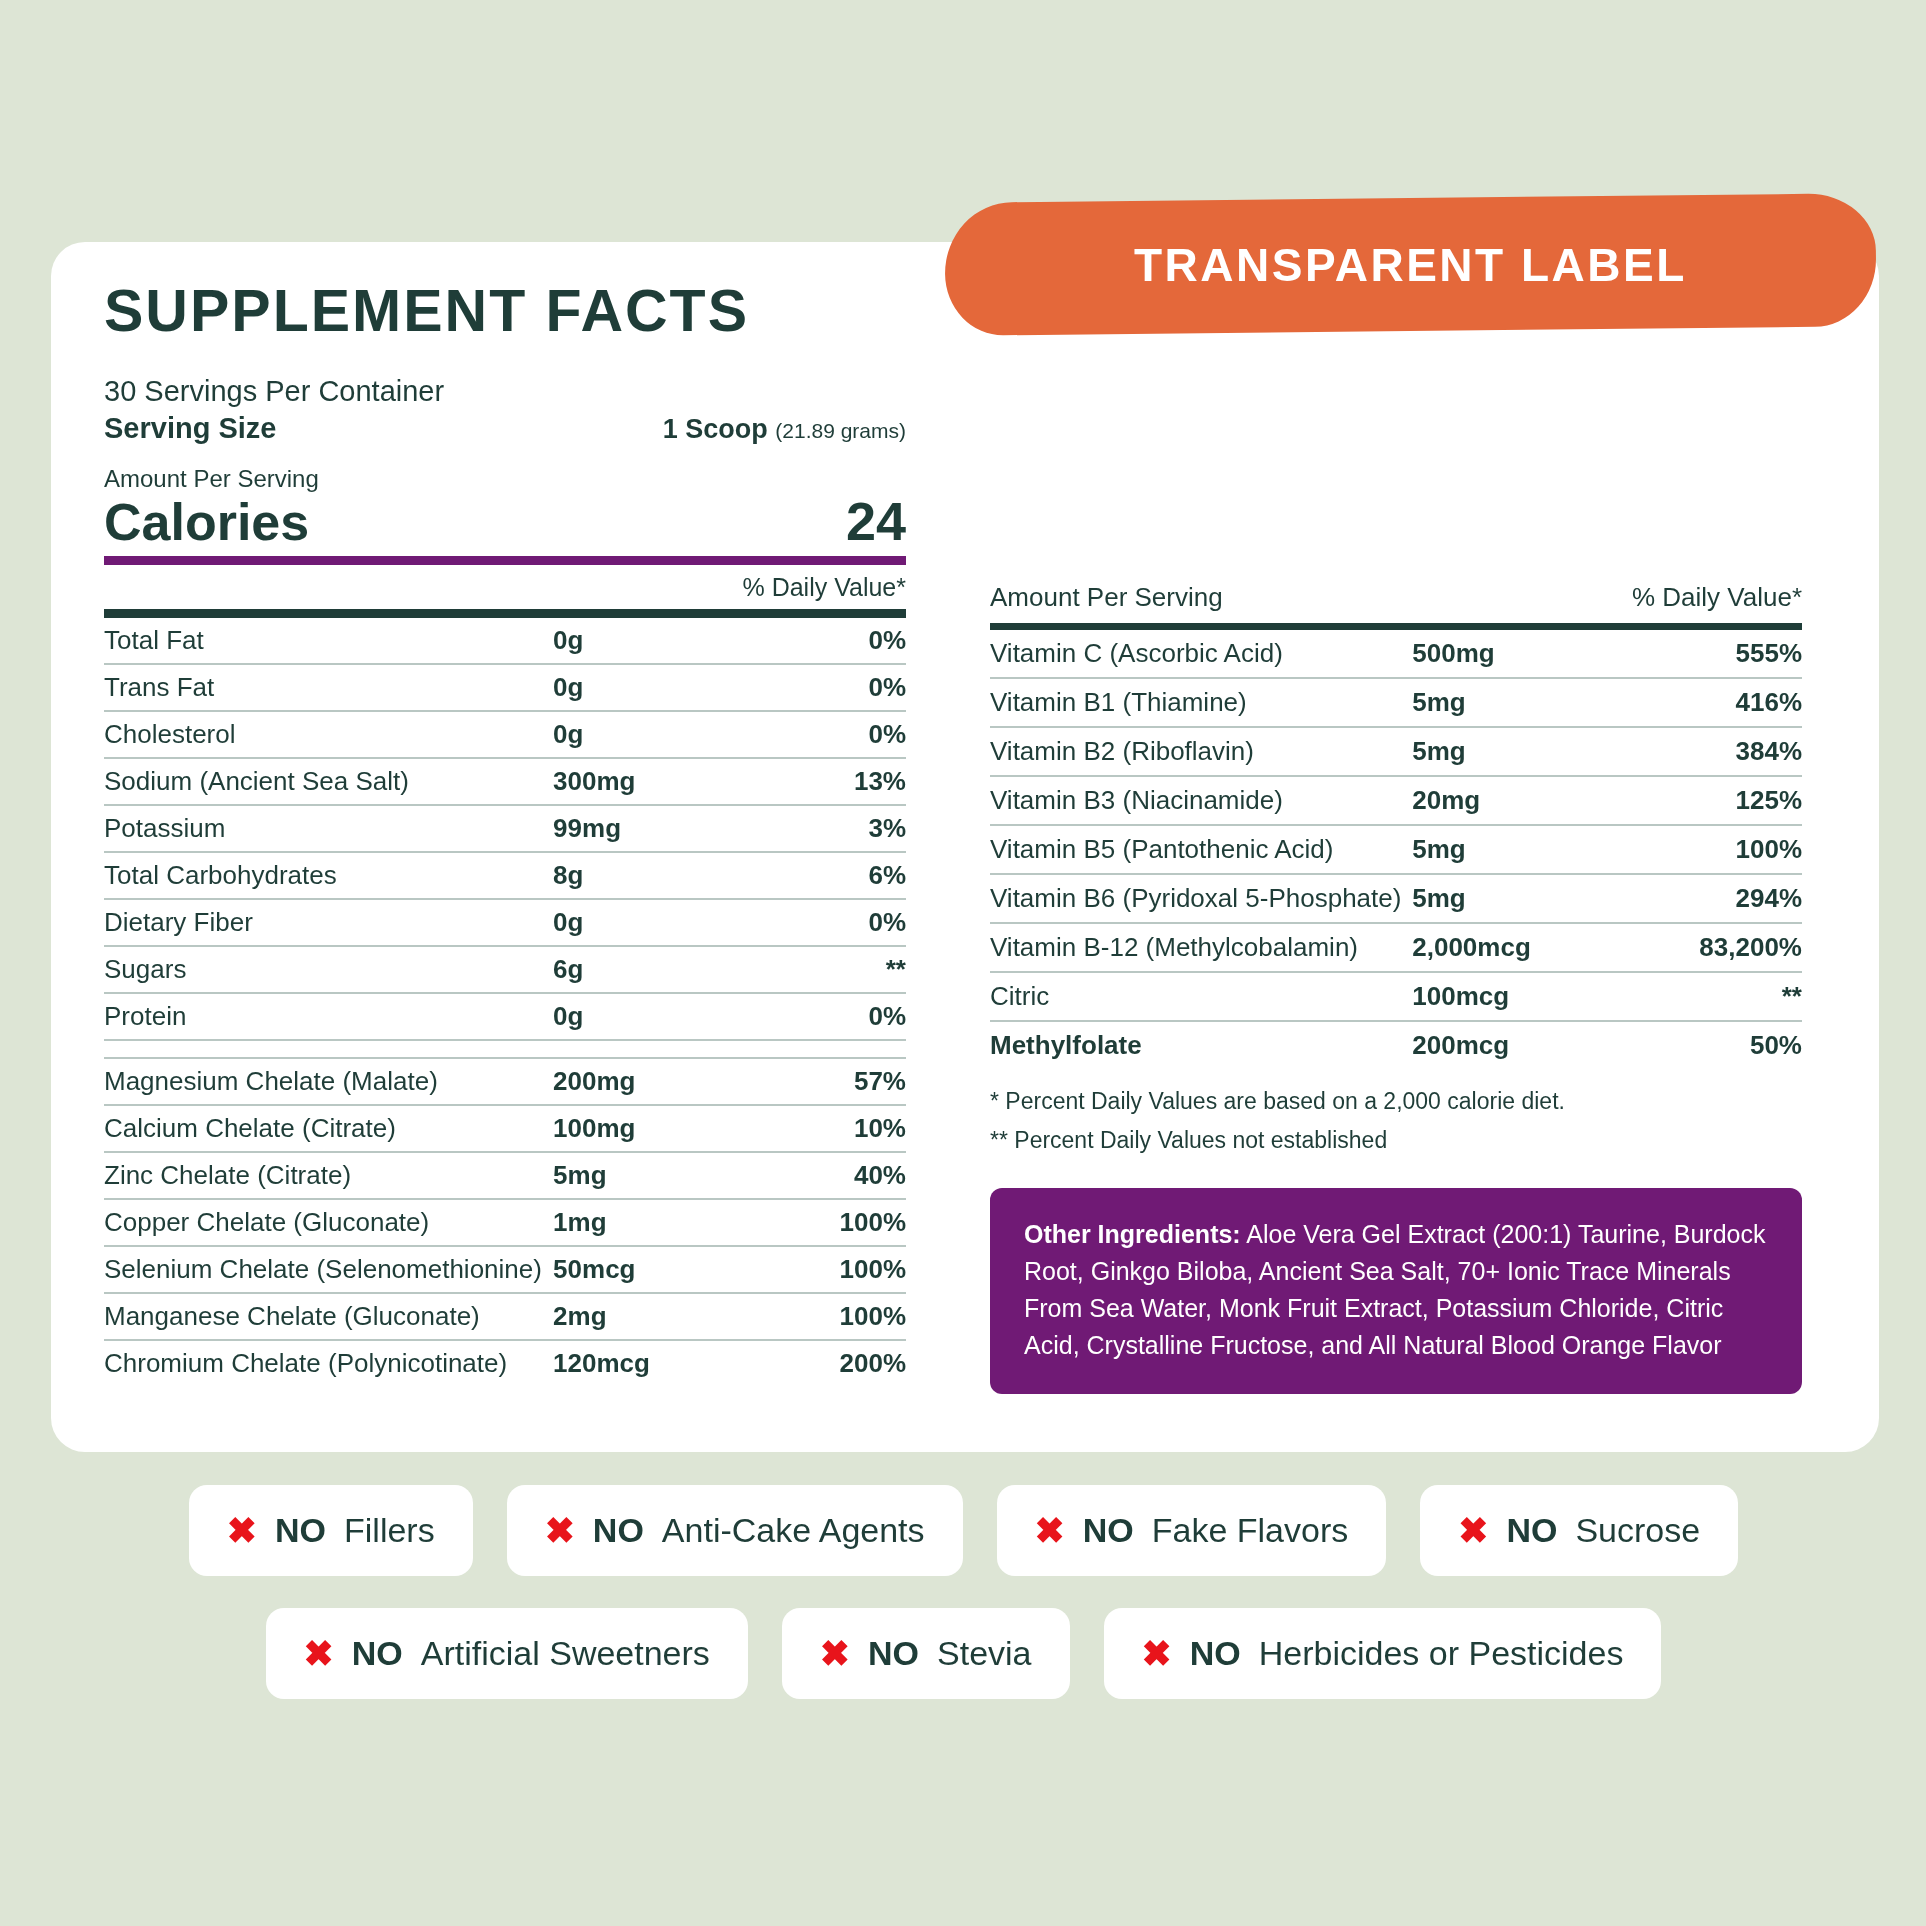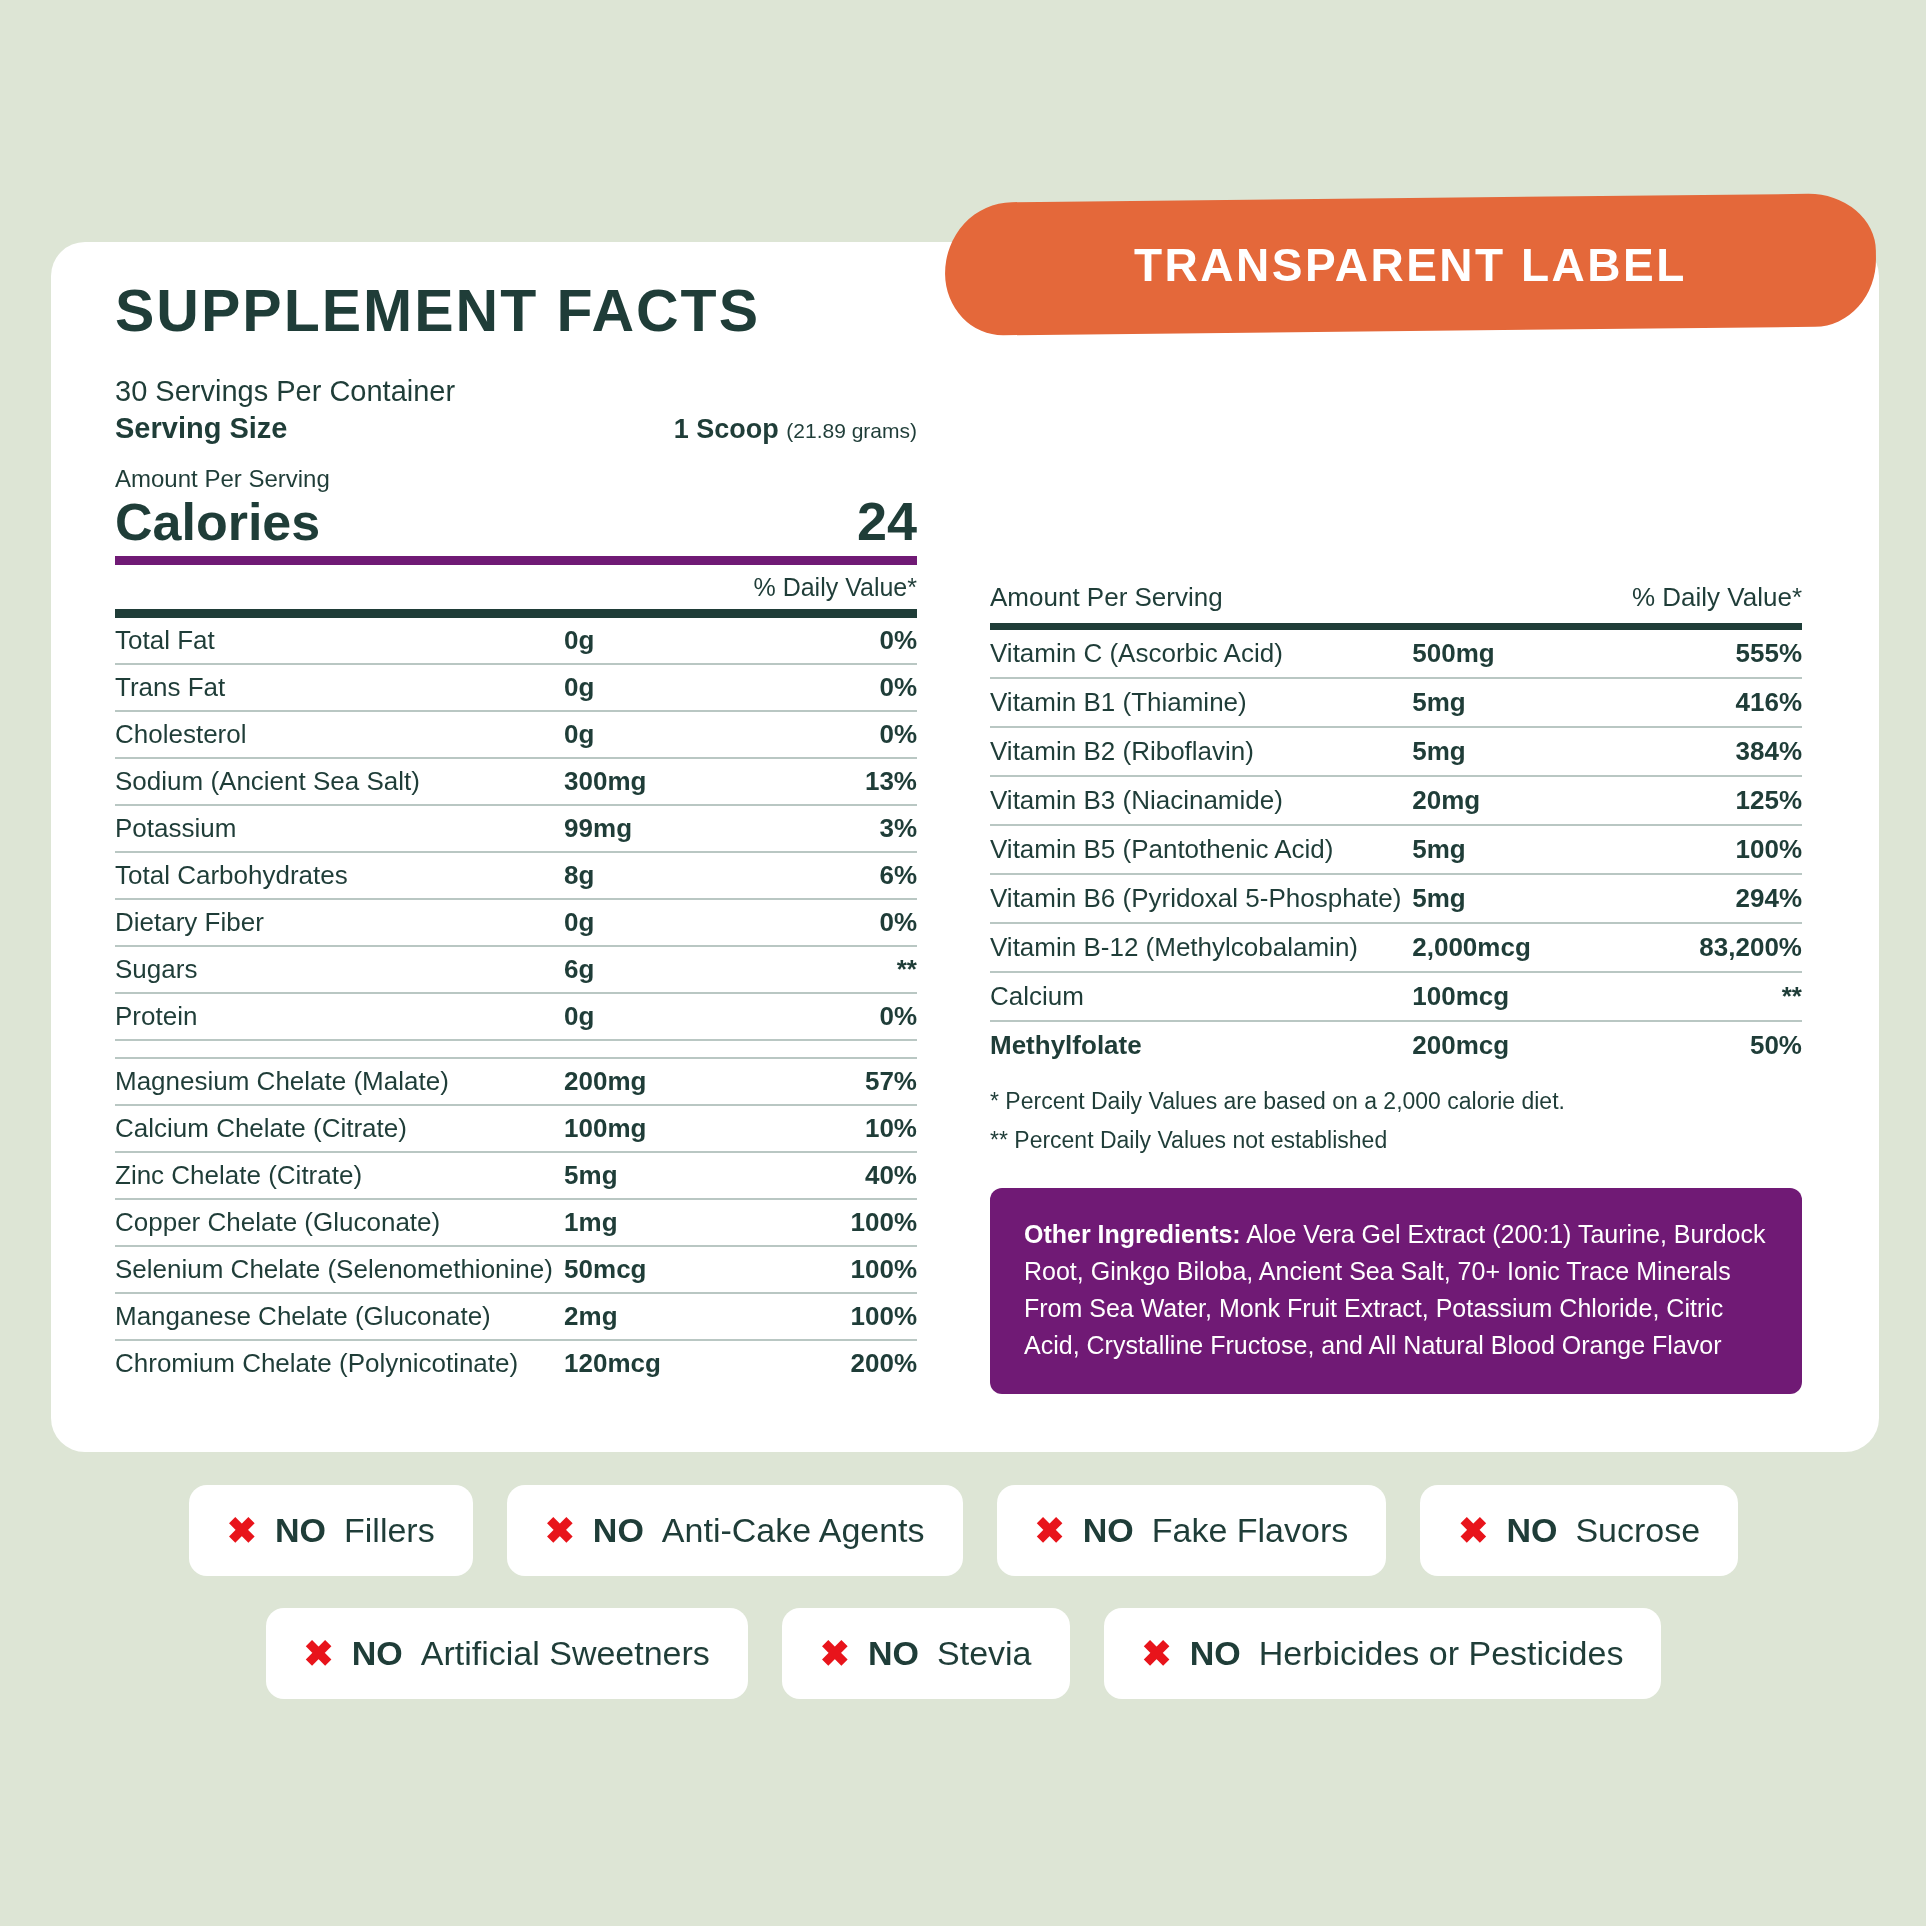--- a/index.html
+++ b/index.html
@@ -48,21 +48,21 @@
     color: #ffffff;
     font-weight: bold;
     font-size: 46px;
     letter-spacing: 2.5px;
     transform: rotate(0.6deg);
   }
 
   
   .left-col {
     position: absolute;
-    left: 115px;
+    left: 104px;
     top: 277px;
     width: 802px;
   }
   .title {
     font-size: 59px;
     font-weight: bold;
     letter-spacing: 2px;
     color: #1f3d38;
     margin-bottom: 30px;
   }
@@ -360,21 +360,21 @@
           <td class="vnm">Vitamin B6 (Pyridoxal 5-Phosphate)</td>
           <td class="vamt">5mg</td>
           <td class="vpct">294%</td>
         </tr>
         <tr>
           <td class="vnm">Vitamin B-12 (Methylcobalamin)</td>
           <td class="vamt">2,000mcg</td>
           <td class="vpct">83,200%</td>
         </tr>
         <tr>
-          <td class="vnm">Calcium</td>
+          <td class="vnm">Citric</td>
           <td class="vamt">100mcg</td>
           <td class="vpct">**</td>
         </tr>
         <tr>
           <td class="vnm">Methylfolate</td>
           <td class="vamt">200mcg</td>
           <td class="vpct">50%</td>
         </tr>
       </tbody>
     </table>

